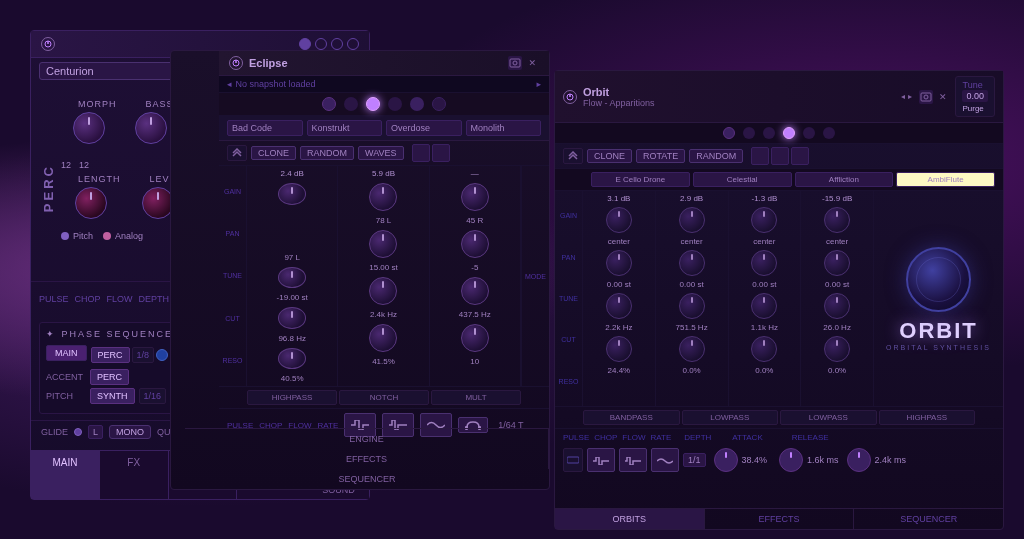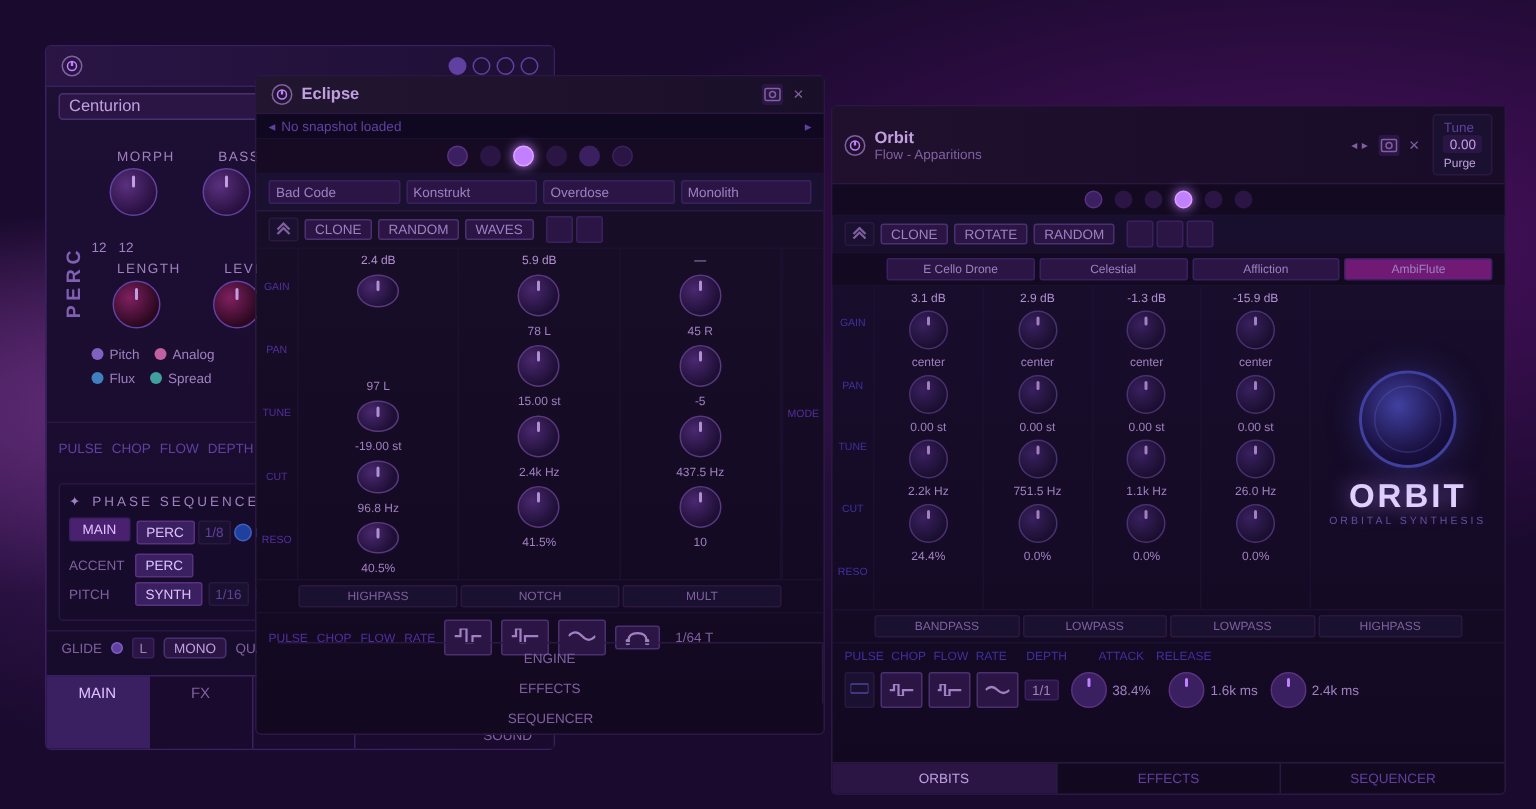--- a/index.html
+++ b/index.html
@@ -261,20 +261,21 @@
     .eclipse-panel {
       position: absolute;
       left: 170px;
       top: 50px;
       width: 380px;
       height: 440px;
       background: linear-gradient(180deg, #1a0f2a 0%, #120820 100%);
       border: 1px solid #2a1840;
       border-radius: 4px;
       z-index: 20;
+      padding-left: 48px;
     }
 
     .eclipse-header {
       background: linear-gradient(90deg, #221530 0%, #1a0f28 100%);
       padding: 5px 10px;
       display: flex;
       align-items: center;
       border-bottom: 1px solid #2a1840;
     }
 
@@ -462,30 +463,20 @@
       </div>
 
       <div class="indicator-row" style="padding: 4px 0;">
         <div class="indicator">
           <div class="indicator-dot dot-purple"></div>
           <span class="indicator-label">Pitch</span>
         </div>
         <div class="indicator">
           <div class="indicator-dot dot-pink"></div>
           <span class="indicator-label">Analog</span>
-        </div>
-      </div>
-      <div class="indicator-row" style="padding: 2px 0;">
-        <div class="indicator">
-          <div class="indicator-dot dot-blue"></div>
-          <span class="indicator-label">Flux</span>
-        </div>
-        <div class="indicator">
-          <div class="indicator-dot dot-teal"></div>
-          <span class="indicator-label">Spread</span>
         </div>
       </div>
     </div>
 
     <div style="width: 140px; padding: 4px; border-left: 1px solid #2a1545;">
       <div style="font-size: 8px; color: #6040a0; text-align: center; margin-bottom: 4px;">
         <div style="display: flex; gap: 2px; justify-content: center; margin-bottom: 3px;">
           <div style="font-size: 8px; color: #8060a0; flex: 1; text-align: center;">Ancient Strings</div>
           <div style="font-size: 8px; color: #8060a0; flex: 1; text-align: center;">Discovery</div>
         </div>
@@ -827,21 +818,21 @@
       <div style="width: 18px; height: 18px; background: #2a1545; border: 1px solid #3a2060; border-radius: 2px; cursor: pointer;"></div>
       <div style="width: 18px; height: 18px; background: #2a1545; border: 1px solid #3a2060; border-radius: 2px; cursor: pointer;"></div>
       <div style="width: 18px; height: 18px; background: #2a1545; border: 1px solid #3a2060; border-radius: 2px; cursor: pointer;"></div>
     </div>
   </div>
 
   <div style="display: flex; align-items: center; gap: 3px; padding: 3px 8px 3px 36px; background: #130920; border-bottom: 1px solid #1a1030;">
     <div style="flex: 1; background: #2a1545; border: 1px solid #3a2060; border-radius: 2px; color: #a080c0; font-size: 8px; padding: 2px 3px; text-align: center; cursor: pointer;">E Cello Drone</div>
     <div style="flex: 1; background: #2a1545; border: 1px solid #3a2060; border-radius: 2px; color: #a080c0; font-size: 8px; padding: 2px 3px; text-align: center; cursor: pointer;">Celestial</div>
     <div style="flex: 1; background: #2a1545; border: 1px solid #3a2060; border-radius: 2px; color: #a080c0; font-size: 8px; padding: 2px 3px; text-align: center; cursor: pointer;">Affliction</div>
-    <div style="flex: 1; background: #701a75; border: 1px solid #3a2060; border-radius: 2px; color: #a080c0; font-size: 8px; padding: 2px 3px; text-align: center; cursor: pointer;">AmbiFlute</div>
+    <div style="flex: 1; background: #fef9c3; border: 1px solid #3a2060; border-radius: 2px; color: #a080c0; font-size: 8px; padding: 2px 3px; text-align: center; cursor: pointer;">AmbiFlute</div>
   </div>
 
   <div style="display: flex; height: 215px;">
 
     <div style="width: 28px; display: flex; flex-direction: column; justify-content: space-around; padding: 4px 2px; border-right: 1px solid #1a1030;">
       <span style="font-size: 7px; color: #4030a0; text-align: center;">GAIN</span>
       <span style="font-size: 7px; color: #4030a0; text-align: center;">PAN</span>
       <span style="font-size: 7px; color: #4030a0; text-align: center;">TUNE</span>
       <span style="font-size: 7px; color: #4030a0; text-align: center;">CUT</span>
       <span style="font-size: 7px; color: #4030a0; text-align: center;">RESO</span>
@@ -914,21 +905,21 @@
     <div style="flex: 1; background: #1a1030; border: 1px solid #2a1840; border-radius: 2px; padding: 2px; font-size: 8px; color: #8060a0; text-align: center; cursor: pointer;">HIGHPASS</div>
   </div>
 
   <div style="display: flex; align-items: center; gap: 5px; padding: 4px 8px; border-top: 1px solid #1a1030;">
     <span style="font-size: 8px; color: #4030a0; text-transform: uppercase;">PULSE</span>
     <span style="font-size: 8px; color: #4030a0; text-transform: uppercase;">CHOP</span>
     <span style="font-size: 8px; color: #4030a0; text-transform: uppercase;">FLOW</span>
     <span style="font-size: 8px; color: #4030a0; text-transform: uppercase;">RATE</span>
     <span style="font-size: 8px; color: #4030a0; text-transform: uppercase; margin-left: 8px;">DEPTH</span>
     <span style="font-size: 8px; color: #4030a0; text-transform: uppercase; margin-left: 16px;">ATTACK</span>
-    <span style="font-size: 8px; color: #4030a0; text-transform: uppercase; margin-left: 3px;">RELEASE</span>
+    <span style="font-size: 8px; color: #4030a0; text-transform: uppercase; margin-left: 24px;">RELEASE</span>
   </div>
 
   <div style="display: flex; align-items: center; gap: 4px; padding: 2px 8px 4px;">
     <div style="background: #1a1030; border: 1px solid #2a1840; border-radius: 2px; padding: 2px 3px; cursor: pointer;">
       <svg width="12" height="10" viewBox="0 0 12 10">
           <rect x="0" y="2" width="12" height="6" rx="1" fill="none" stroke="#5040a0" stroke-width="1"></rect>
         </svg>
     </div>
     <div style="background: #2a1545; border: 1px solid #4a3070; border-radius: 2px; padding: 2px 5px; cursor: pointer;">
       <svg width="16" height="8" viewBox="0 0 16 8">

